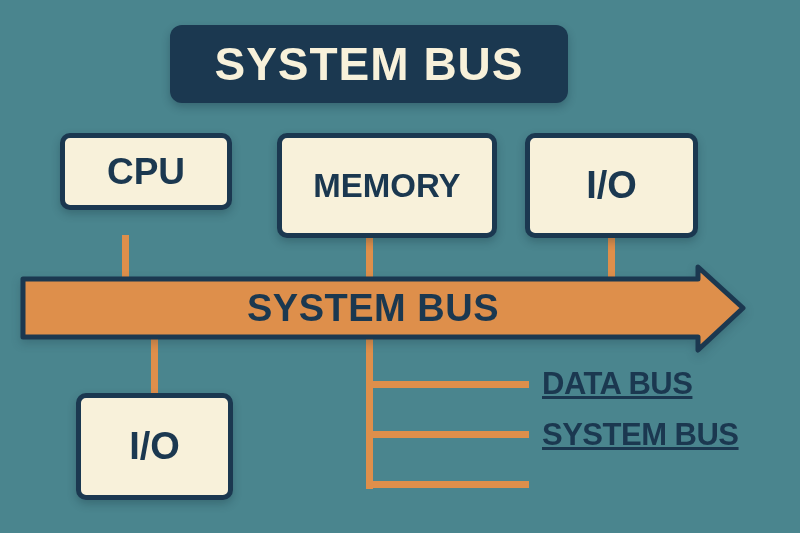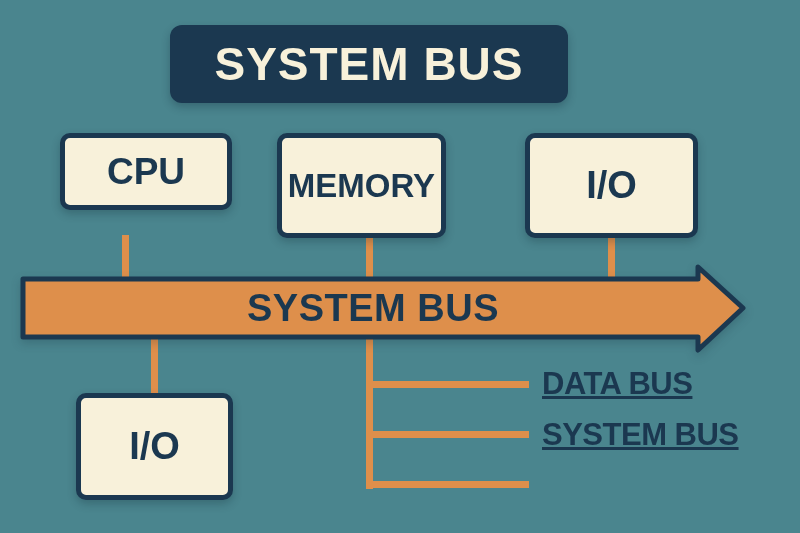--- a/index.html
+++ b/index.html
@@ -35,21 +35,21 @@
     border: 5px solid var(--navy);
     border-radius: 10px;
     box-sizing: border-box;
     display: flex; align-items: center; justify-content: center;
     color: var(--navy);
     font-weight: bold;
     box-shadow: 0 4px 8px rgba(10,30,45,.25);
     z-index: 3;
   }
   .node-cpu       { left: 38px;  top: 133px; width: 172px; height: 77px; font-size: 37px; margin-left: 22px; }
-  .node-memory    { left: 277px; top: 133px; width: 169px; height: 105px; font-size: 33px; }
+  .node-memory    { left: 277px; top: 133px; width: 220px; height: 105px; font-size: 33px; }
   .node-io-top    { left: 525px; top: 133px; width: 173px; height: 105px; font-size: 38px; }
   .node-io-bottom { left: 76px;  top: 393px; width: 157px; height: 107px; font-size: 38px; }
   .wire {
     position: absolute;
     background: var(--orange);
     z-index: 1;
   }
   .wire-cpu       { left: 122px; top: 235px; width: 7px; height: 48px; }
   .wire-memory    { left: 366px; top: 235px; width: 7px; height: 48px; }
   .wire-io-top    { left: 608px; top: 235px; width: 7px; height: 48px; }

